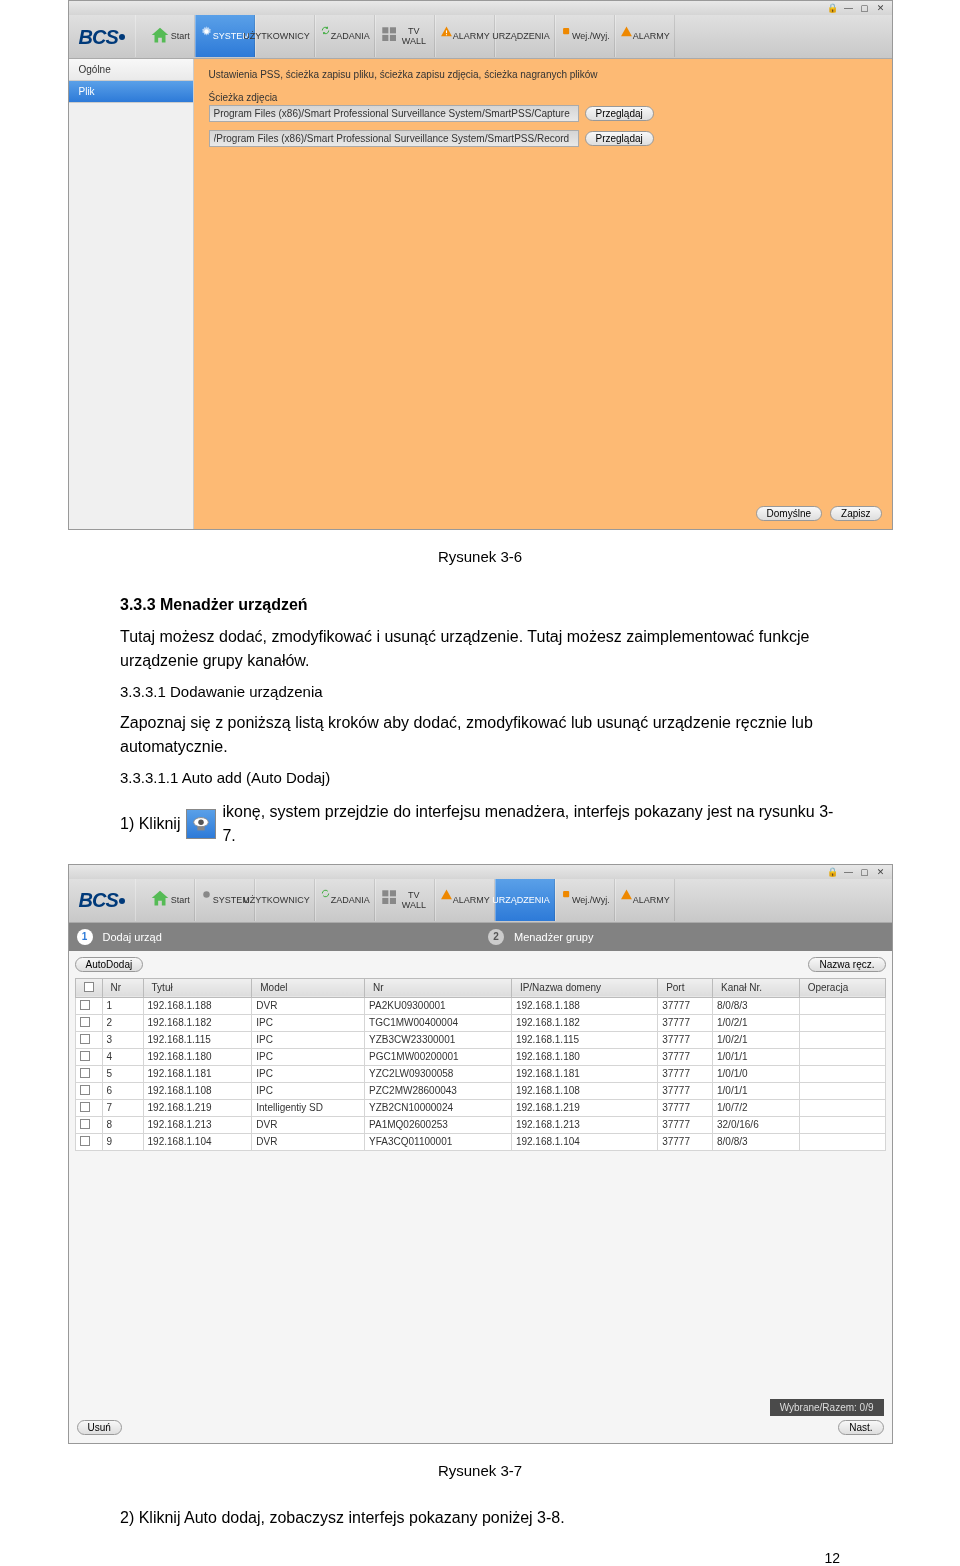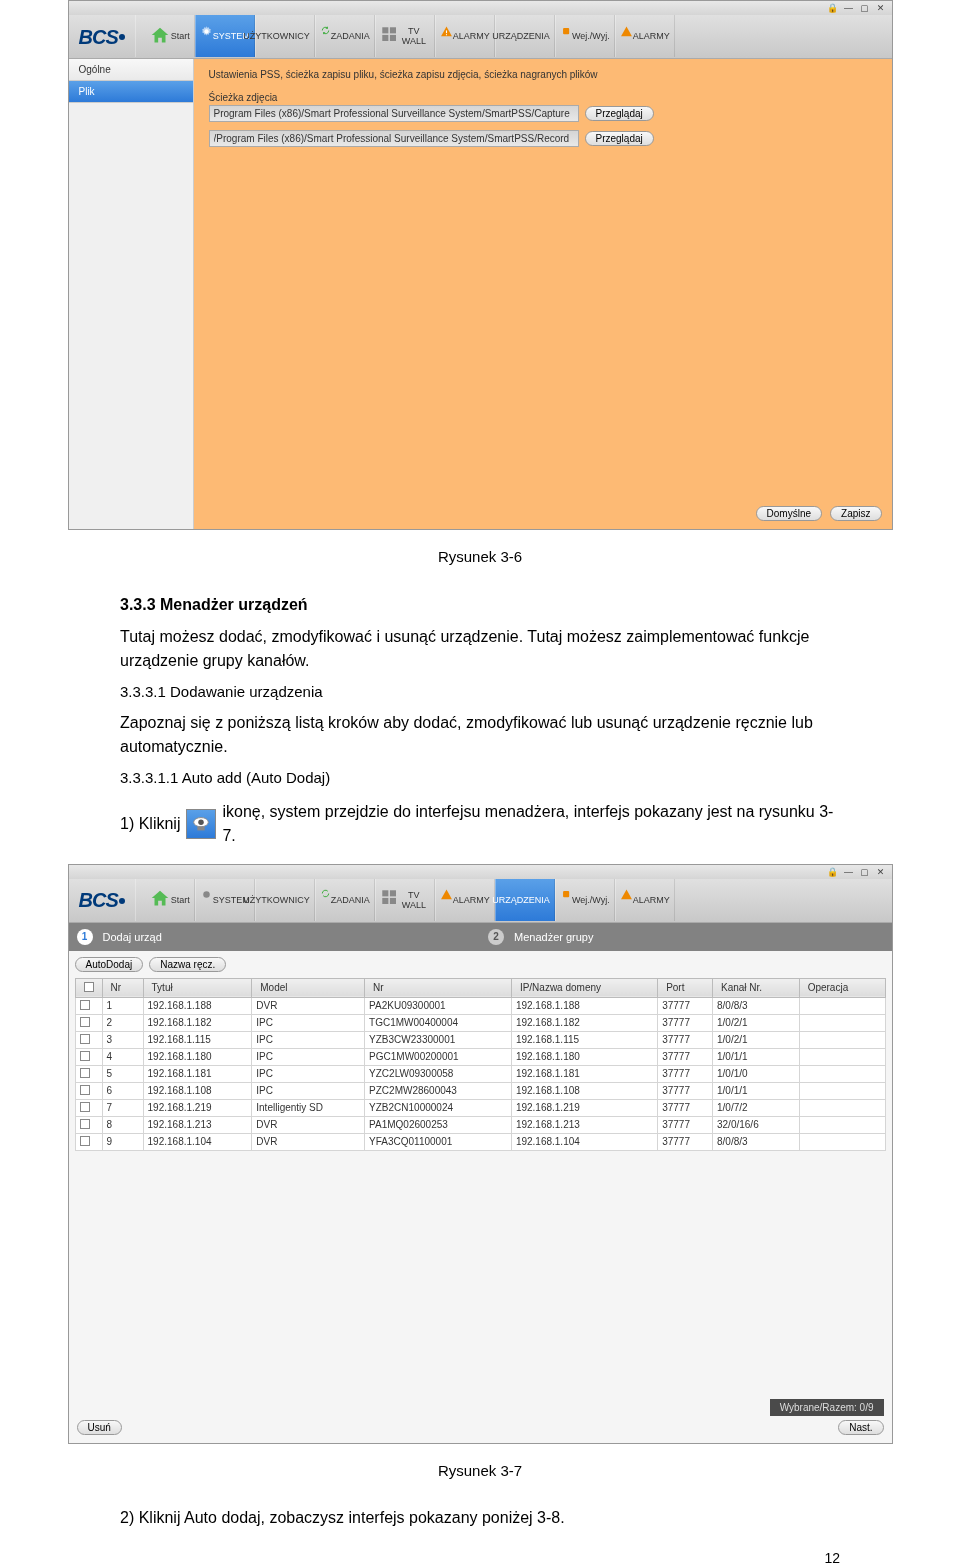--- a/index.html
+++ b/index.html
@@ -40,21 +40,21 @@
   .doc-list-row { display: flex; align-items: center; gap: 6px; margin: 10px 0; }
   .inline-icon { width: 30px; height: 30px; background: linear-gradient(#5aa0e8,#2d7ad8); border: 1px solid #888; display: inline-flex; align-items: center; justify-content: center; }
   .doc-pagenum { text-align: right; width: 720px; margin: 20px auto 10px; font-size: 14px; }
   
   
   .app-body-2 { background: #f5f5f5; height: 520px; position: relative; font-size: 10px; }
   .step-header { display: flex; background: #828282; height: 28px; align-items: center; color: #fff; font-size: 11px; }
   .step-seg { flex: 1; display: flex; align-items: center; padding-left: 8px; gap: 10px; }
   .step-circle { width: 16px; height: 16px; border-radius: 50%; background: #fff; color: #2d7ad8; display: flex; align-items: center; justify-content: center; font-size: 10px; font-weight: bold; }
   .step-circle.dim { background: #ccc; color: #555; }
-  .tool-row { padding: 6px; display: flex; gap: 6px; }
+  .tool-row { padding: 6px; display: flex; gap: 12px; justify-content: space-between; }
   .table-wrap { padding: 0 6px; }
   table.dev { width: 100%; border-collapse: collapse; font-size: 10px; }
   table.dev th { background: linear-gradient(#f0f0f0,#dcdcdc); border: 1px solid #bbb; padding: 3px 8px; text-align: left; font-weight: normal; color: #333; }
   table.dev td { border: 1px solid #d5d5d5; padding: 2px 4px; color: #333; background: #fff; }
   .chk { width: 10px; height: 10px; border: 1px solid #888; display: inline-block; background: #fff; }
   .footer-2 { position: absolute; bottom: 8px; left: 8px; right: 8px; display: flex; justify-content: space-between; align-items: flex-end; }
   .footer-2-right { text-align: right; font-size: 10px; color: #ddd; }
   .footer-2-right .counts { background: #4a4a4a; padding: 3px 10px; margin-bottom: 4px; display: inline-block; }
 </style>
 </head>

